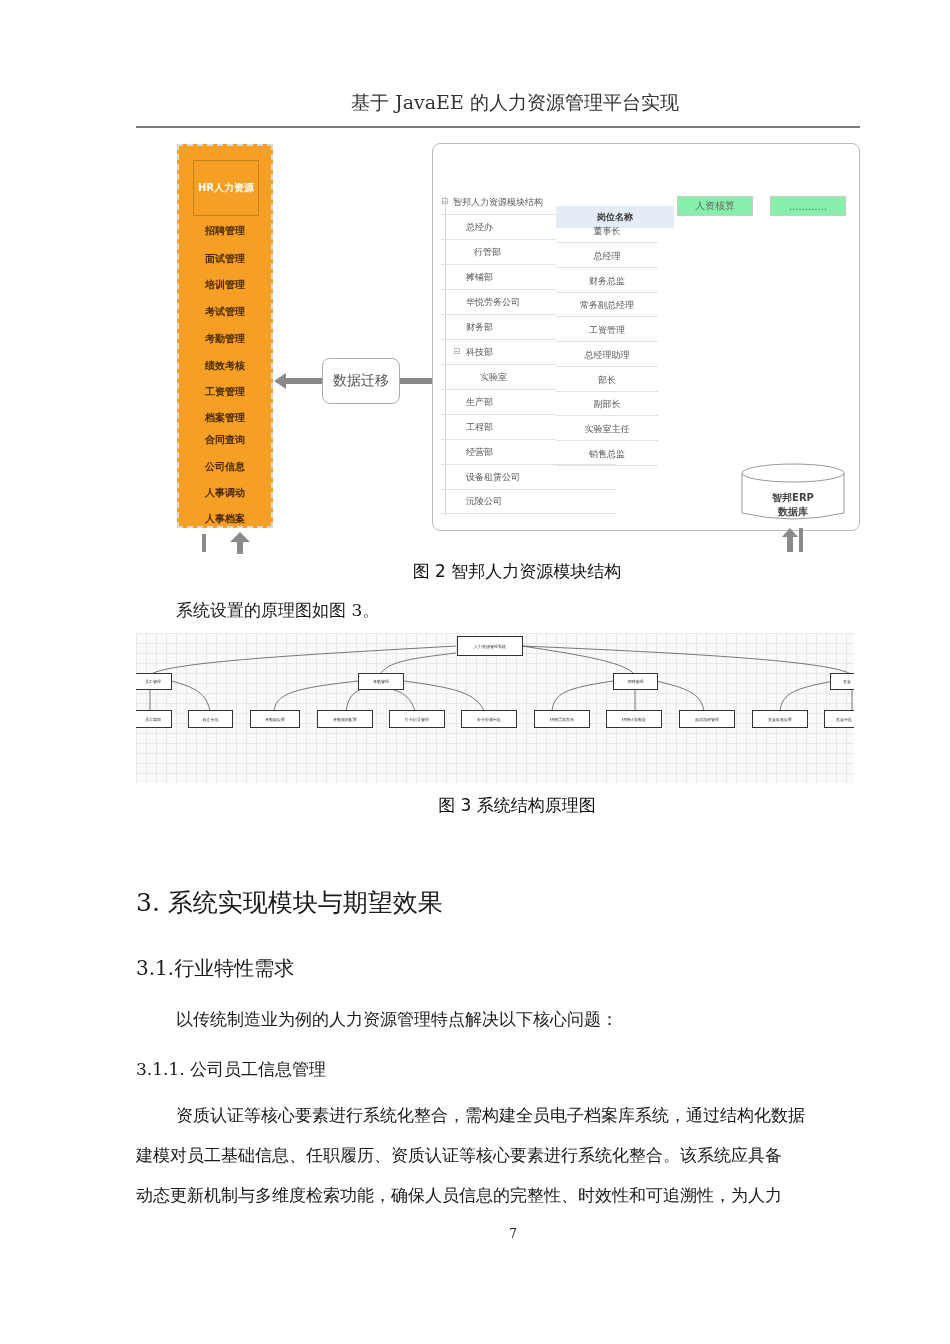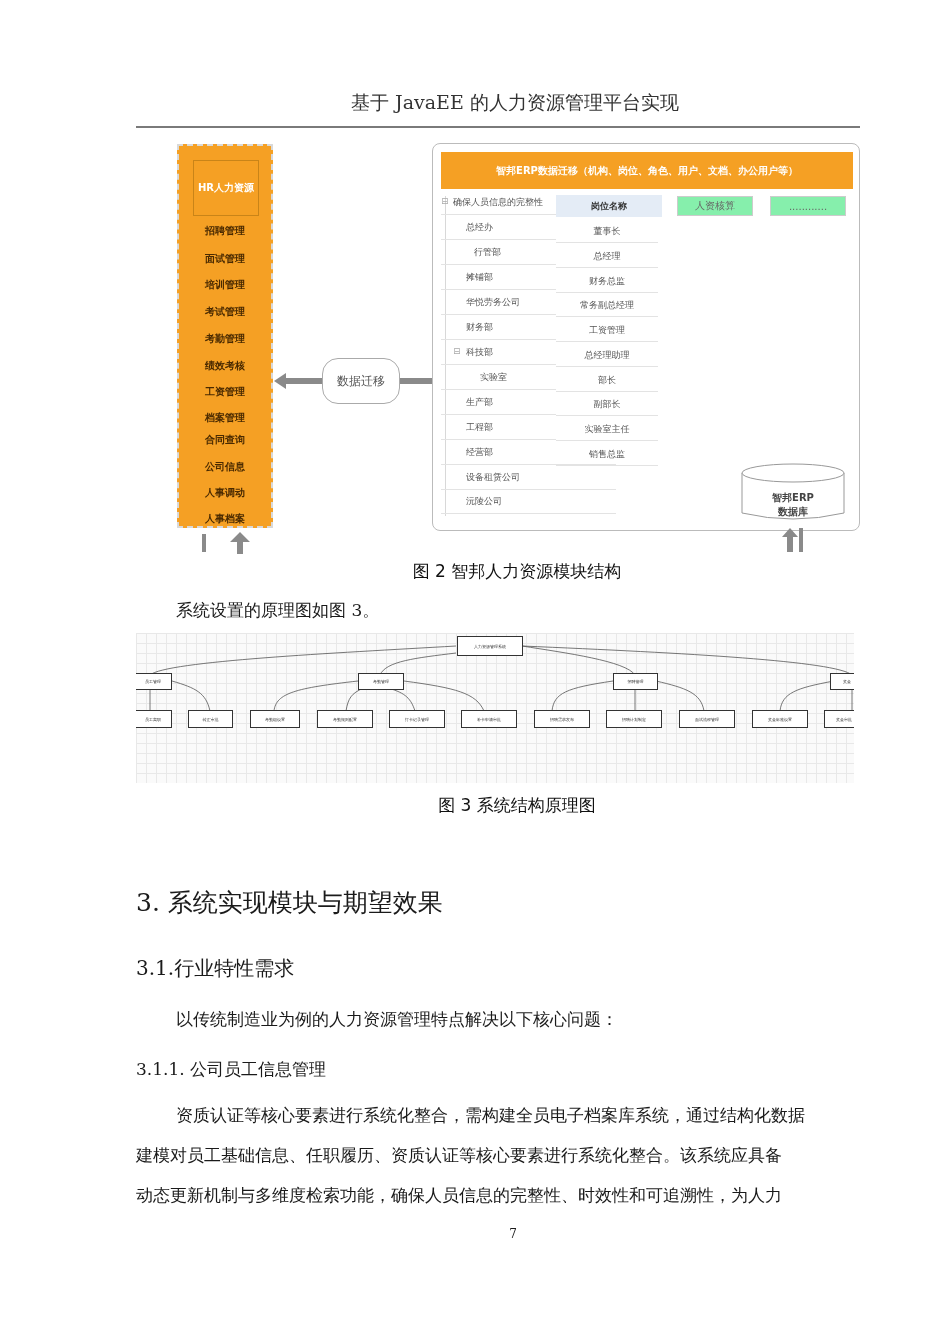--- a/index.html
+++ b/index.html
@@ -13,30 +13,30 @@
   .hr-col { left:177px; top:144px; width:96px; height:384px; background:#f5a024;
             border:2px dashed #d9d9d9; box-sizing:border-box; }
   .hr-title-box { position:absolute; left:14px; top:14px; width:66px; height:56px;
             border:1px solid #c98418; box-sizing:border-box; color:#fff; font-weight:bold;
             font-family:"DejaVu Sans",sans-serif; font-size:10px; display:flex;
             align-items:center; justify-content:center; }
   .hr-item { position:absolute; left:0; width:92px; text-align:center;
             font-family:"DejaVu Sans",sans-serif; font-size:10px; font-weight:bold; color:#4a2a00; }
   .arrow-line { background:#8a8a8a; }
   .migrate-box { left:322px; top:358px; width:76px; height:44px; border:1px solid #aaa;
-            border-radius:16px; background:#fff; display:flex; align-items:center;
-            justify-content:center; font-family:"DejaVu Sans",sans-serif; font-size:12px; color:#555; }
+            border-radius:8px; background:#fff; display:flex; align-items:center;
+            justify-content:center; font-family:"DejaVu Sans",sans-serif; font-size:14px; color:#555; }
   .erp-panel { left:432px; top:143px; width:428px; height:388px; border:1px solid #bbb;
             border-radius:8px; box-sizing:border-box; background:#fff; }
   .erp-banner { position:absolute; left:8px; top:8px; width:412px; height:37px;
             background:#f5a024; color:#fff; font-weight:bold; font-family:"DejaVu Sans",sans-serif;
             font-size:10px; display:flex; align-items:center; justify-content:center; }
   .tree-item { position:absolute; font-family:"DejaVu Sans",sans-serif; font-size:9px; color:#555; }
   .tree-row-line { position:absolute; height:1px; background:#e3e3e3; }
-  .pos-head { position:absolute; left:123px; top:51px; width:106px; height:22px;
+  .pos-head { position:absolute; left:123px; top:62px; width:118px; height:22px;
             background:#e4ecf6; font-family:"DejaVu Sans",sans-serif; font-size:9px; font-weight:bold;
             color:#333; display:flex; align-items:center; justify-content:center; }
   .pos-item { position:absolute; left:123px; width:102px; text-align:center;
             font-family:"DejaVu Sans",sans-serif; font-size:9px; color:#555; }
   .erp-btn { position:absolute; top:52px; height:20px; background:#86efac; border:1px solid #ccc;
             box-sizing:border-box; font-family:"DejaVu Sans",sans-serif; font-size:10px; color:#666;
             display:flex; align-items:center; justify-content:center; }
   .db { left:741px; top:463px; width:104px; height:60px; }
   .fig-caption { font-family:"DejaVu Sans",sans-serif; font-size:17px; color:#111; }
 
@@ -86,25 +86,24 @@
     <polygon points="10,0 20,10 13,10 13,22 7,22 7,10 0,10" fill="#8a8a8a"></polygon>
   </svg>
 
   <svg class="abs" style="left:274px;top:372px" width="160" height="20">
     <polygon points="0,9 12,1 12,6 48,6 48,12 12,12 12,17" fill="#8a8a8a"></polygon>
     <rect x="124" y="6" width="36" height="6" fill="#8a8a8a"></rect>
   </svg>
   <div class="abs migrate-box">数据迁移</div>
 
   <div class="abs erp-panel">
-    <div class="erp-banner">智邦ERP数据迁移（机构、岗位、角色、用户、文档、办公用户等）</div>
 
     <div style="position:absolute;left:12px;top:52px;width:1px;height:320px;background:#d8d8d8"></div>
     <span class="tree-item" style="left:8px;top:52px;color:#aaa">⊟</span>
-    <div class="tree-item" style="left:20px;top:52px">确保人员信息的完整性</div>
+    <div class="tree-item" style="left:20px;top:52px">智邦人力资源模块结构</div>
     <div class="tree-row-line" style="left:8px;top:70px;width:115px"></div>
 
     <div class="tree-item" style="left:33px;top:77px">总经办</div>
     <div class="tree-row-line" style="left:8px;top:95px;width:115px"></div>
     <div class="tree-item" style="left:41px;top:102px">行管部</div>
     <div class="tree-row-line" style="left:8px;top:120px;width:115px"></div>
     <div class="tree-item" style="left:33px;top:127px">摊铺部</div>
     <div class="tree-row-line" style="left:8px;top:145px;width:115px"></div>
     <div class="tree-item" style="left:33px;top:152px">华悦劳务公司</div>
     <div class="tree-row-line" style="left:8px;top:170px;width:115px"></div>

